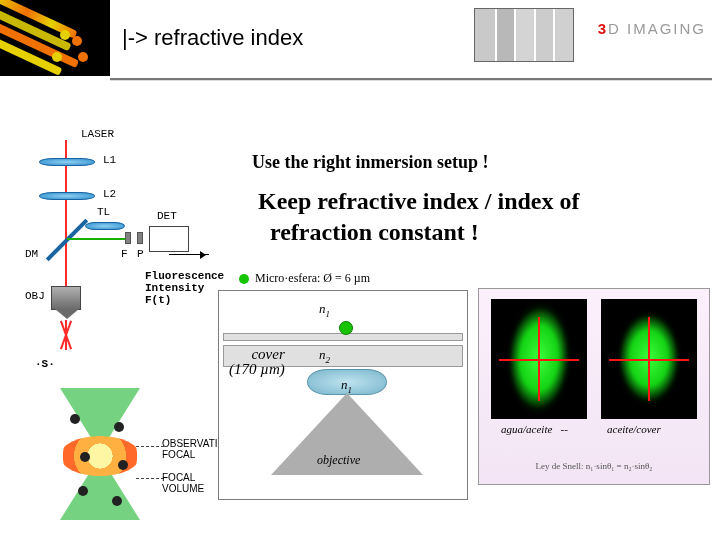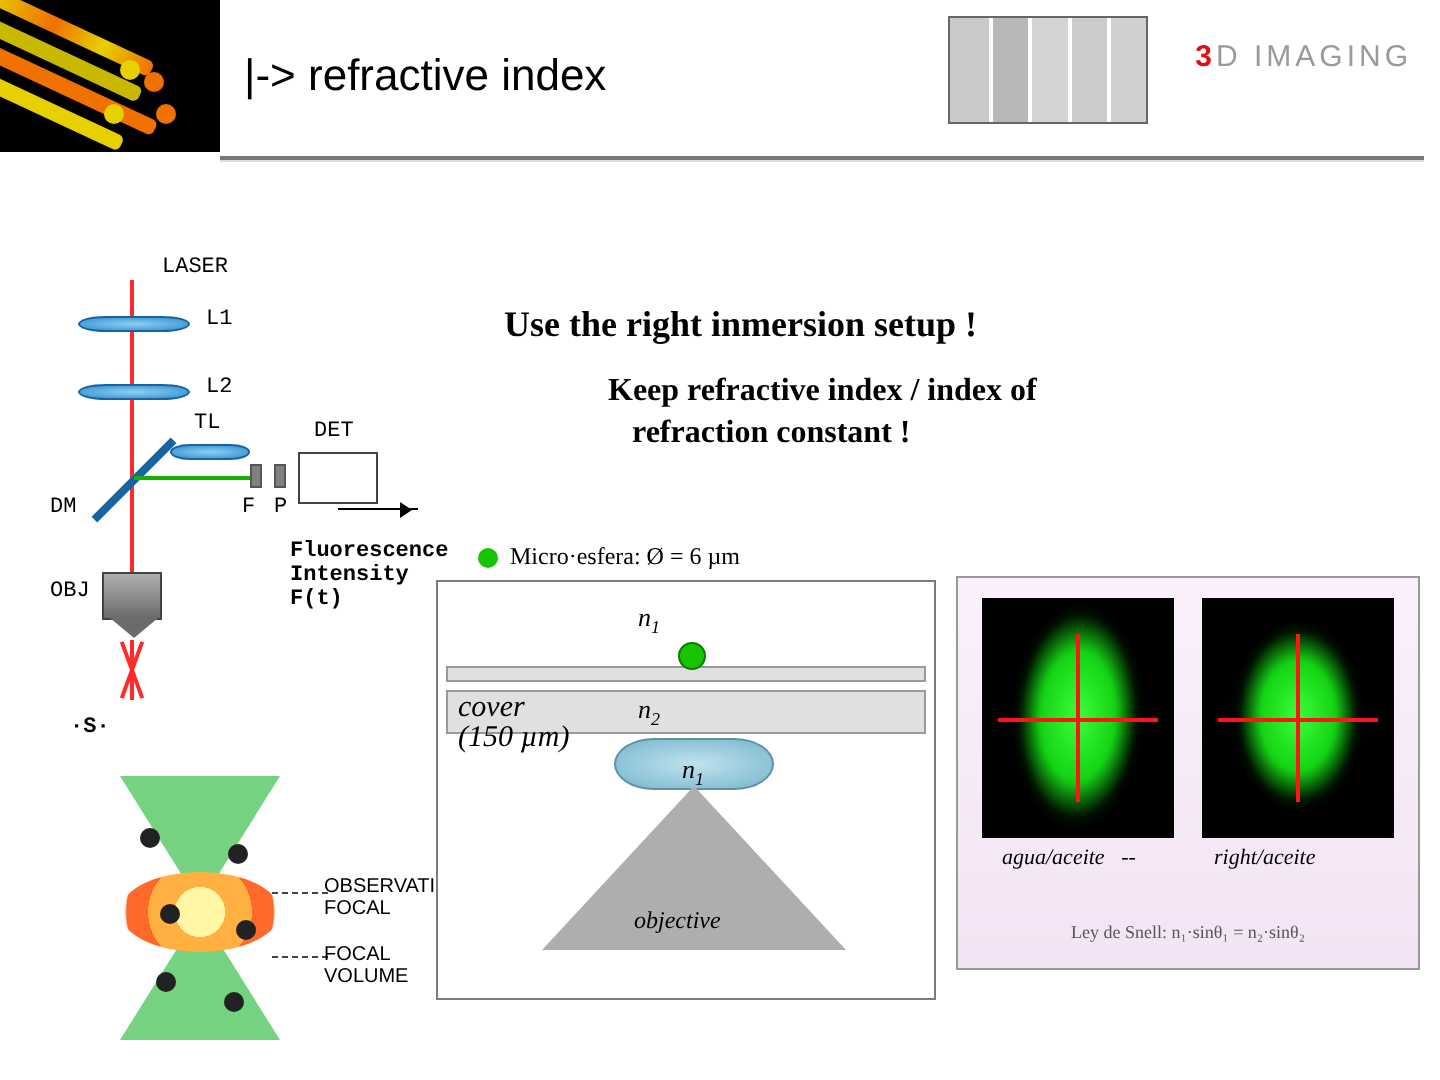--- a/index.html
+++ b/index.html
@@ -74,24 +74,23 @@
   }
   .main-line1 {
     position:absolute;
     left:252px; top:152px;
     font-size:18px;
     font-weight:bold;
   }
   .main-line2 {
     position:absolute;
     left:258px; top:186px;
-    font-size:16px;
+    font-size:24px;
     font-weight:bold;
     line-height:1.3;
-    margin-left:46px;
   }
   .main-line2 .indent { margin-left:12px; }
   
   .optics {
     position:absolute;
     left:8px; top:128px;
     width:210px; height:400px;
     font-family: Liberation Mono, monospace;
     font-size:11px;
     color:#000;
@@ -131,20 +130,21 @@
   .cone .dot { position:absolute; width:10px;height:10px;border-radius:50%; background:#222;}
   .cone .line { position:absolute; height:0; border-top:1px dashed #444;}
   
   .diagram {
     position:absolute;
     left:218px; top:290px;
     width:250px; height:210px;
     border:1px solid #7c7c7c;
     background:#fff;
     font-family:"Times New Roman", serif;
+    text-align:right;
   }
   .diagram .note { position:absolute; left:20px; top:-20px; font-size:12px;}
   .diagram .note .greendot{display:inline-block;width:10px;height:10px;border-radius:50%;background:#17c400;margin-right:6px;vertical-align:middle;}
   .diagram .plate { position:absolute; background:#e0e0e0; border:1px solid #9a9a9a;}
   .diagram .bead { position:absolute; width:14px;height:14px;border-radius:50%;background:#18c400;border:1px solid #0a7e00;}
   .diagram .lenshape { position:absolute; left:88px; top:78px; width:80px; height:26px; border-radius:50%/100%; background:radial-gradient(ellipse,#bfe3ee 0%,#78b5cc 100%); border:1px solid #5a93aa;}
   .diagram .prism { position:absolute; left:52px; top:102px; width:0;height:0;
     border-left:76px solid transparent; border-right:76px solid transparent;
     border-bottom:82px solid #aeaeae;}
   .diagram .nlabel { position:absolute; font-style:italic; font-size:13px;}
@@ -253,31 +253,31 @@
 <div class="diagram">
   <div class="note"><span class="greendot"></span><span>Micro·esfera: Ø = 6 µm</span></div>
   <div class="plate" style="left:4px;top:42px;width:240px;height:8px;"></div>
   <div class="plate" style="left:4px;top:54px;width:240px;height:22px;"></div>
   <div class="bead" style="left:120px;top:30px;"></div>
   <div class="lenshape"></div>
   <div class="prism"></div>
   <div class="nlabel" style="left:100px;top:10px;"><span>n</span><sub>1</sub></div>
   <div class="nlabel" style="left:100px;top:56px;"><span>n</span><sub>2</sub></div>
   <div class="nlabel" style="left:122px;top:86px;"><span>n</span><sub>1</sub></div>
-  <div class="coverlab"><span>cover</span><br><span>(150 µm)</span></div>
+  <div class="coverlab"><span>cover</span><br><span>(170 µm)</span></div>
   <div class="objlab">objective</div>
 </div>
 
 <div class="compare">
   <div class="psf left">
     <div class="blob"></div>
     <div class="cross ch"></div>
     <div class="cross cv"></div>
   </div>
   <div class="psf right">
     <div class="blob"></div>
     <div class="cross ch"></div>
     <div class="cross cv"></div>
   </div>
   <div class="caplabel l"><span>agua/aceite</span> &nbsp; <span>--</span></div>
-  <div class="caplabel r">right/aceite</div>
+  <div class="caplabel r">aceite/cover</div>
   <div class="snell">Ley de Snell: n₁·sinθ₁ = n₂·sinθ₂</div>
 </div>
 
 </body></html>

